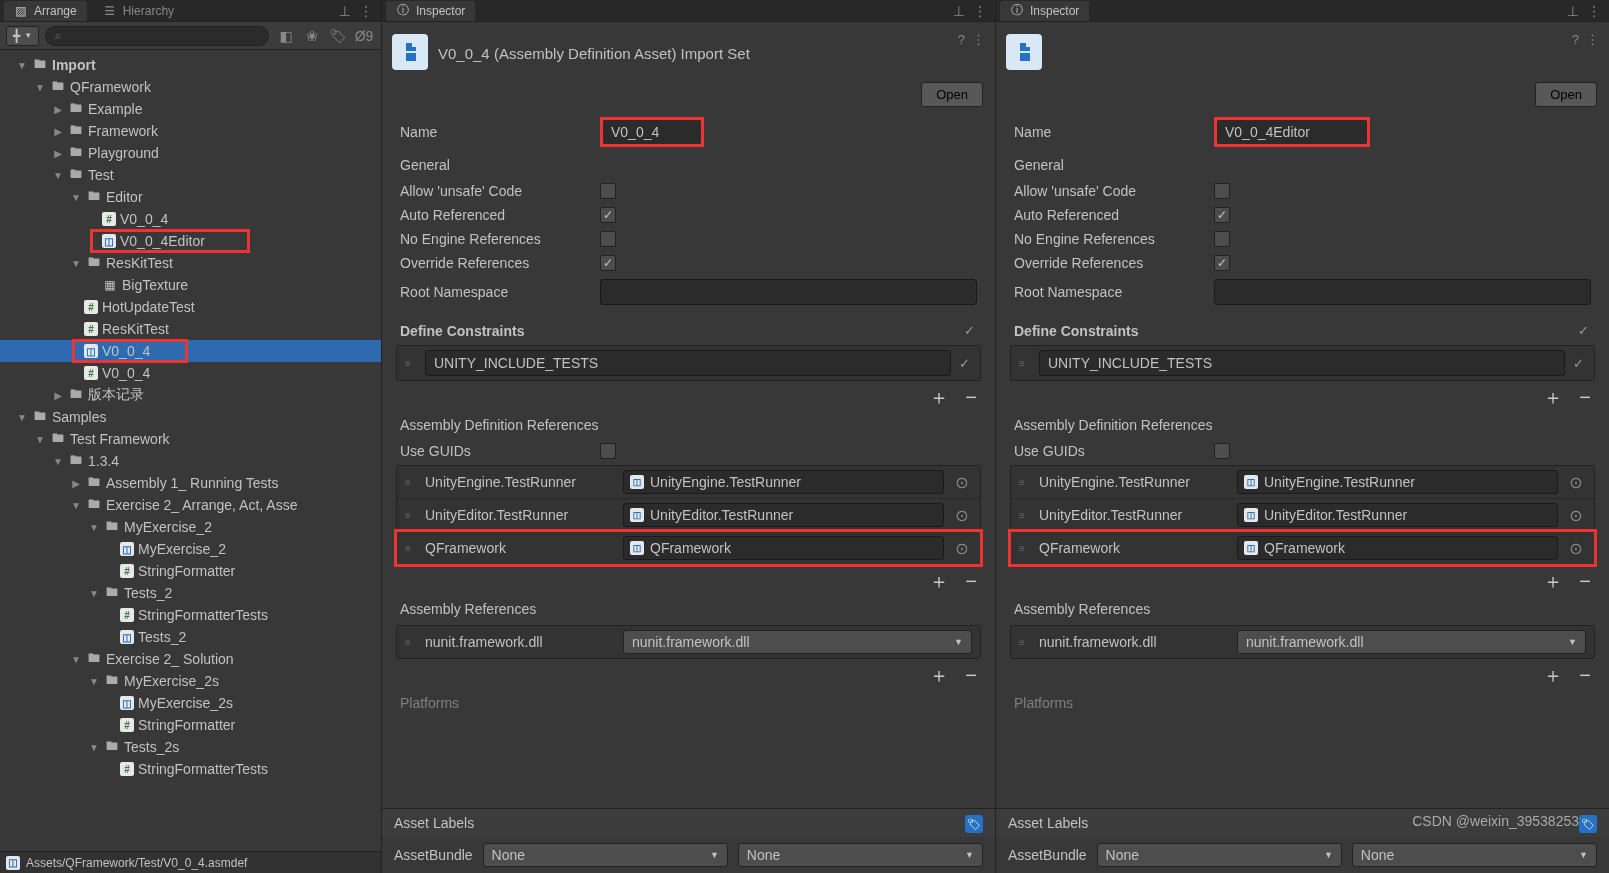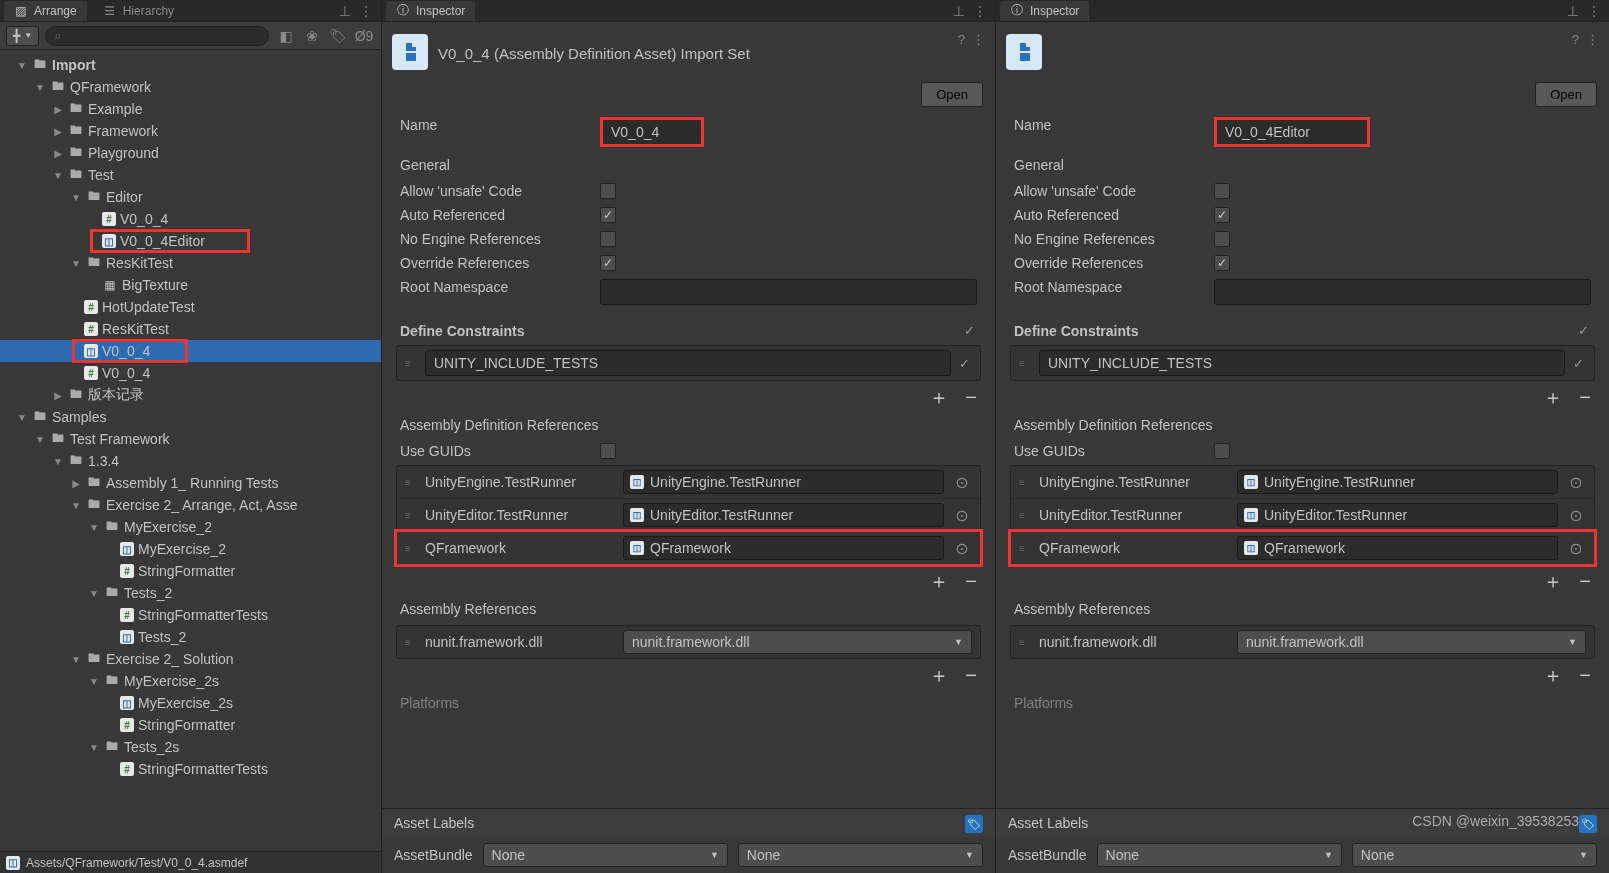--- a/index.html
+++ b/index.html
@@ -29,21 +29,21 @@
 .cs-icon{background:#e8e8e8;color:#3a7a3a;border-radius:2px;width:14px;height:14px;font-size:10px;font-weight:bold}
 .asmdef-icon{background:#e8e8e8;color:#2572c4;border-radius:2px;width:14px;height:14px;font-size:10px;font-weight:bold}
 .status-bar{height:22px;background:#323232;border-top:1px solid #222;display:flex;align-items:center;padding:0 6px;font-size:12px;gap:6px}
 .insp-header{display:flex;align-items:center;padding:8px 10px;gap:10px;position:relative}
 .insp-asset-icon{width:36px;height:36px;background:#d8e8f5;border-radius:4px;display:flex;align-items:center;justify-content:center;margin-top:4px}
 .insp-asset-icon svg{width:24px;height:24px}
 .insp-title{flex:1;font-size:15px;margin-top:6px;overflow:hidden;text-overflow:ellipsis;white-space:nowrap;padding-right:30px}
 .insp-help{position:absolute;right:30px;top:10px;color:#888;cursor:pointer}
 .insp-menu{position:absolute;right:10px;top:10px;color:#888;cursor:pointer}
 .open-btn{background:#585858;border:1px solid #222;padding:4px 14px;border-radius:3px;float:right;margin:4px 12px 6px 0;font-size:13px;cursor:pointer}
-.field-row{display:flex;padding:4px 18px;min-height:24px}
+.field-row{display:flex;align-items:center;padding:4px 18px;min-height:24px}
 .field-label{width:200px;font-size:14px}
 .field-value{flex:1}
 .text-input{background:#2b2b2b;border:1px solid #1a1a1a;border-radius:3px;padding:4px 8px;width:100%;color:#c2c2c2;font-size:14px}
 .checkbox{width:16px;height:16px;background:#4d4d4d;border:1px solid #222;border-radius:2px;display:flex;align-items:center;justify-content:center;color:#c2c2c2;font-size:12px}
 .section-header{padding:6px 18px;font-weight:normal;font-size:14px}
 .list-container{margin:2px 14px;background:#333;border:1px solid #222;border-radius:3px}
 .list-row{display:flex;align-items:center;padding:4px 8px;gap:8px;border-bottom:1px solid #2a2a2a;min-height:28px}
 .list-row:last-child{border-bottom:none}
 .drag-handle{color:#666;font-size:10px;width:12px}
 .list-label{width:190px;font-size:14px;overflow:hidden;text-overflow:ellipsis;white-space:nowrap}

